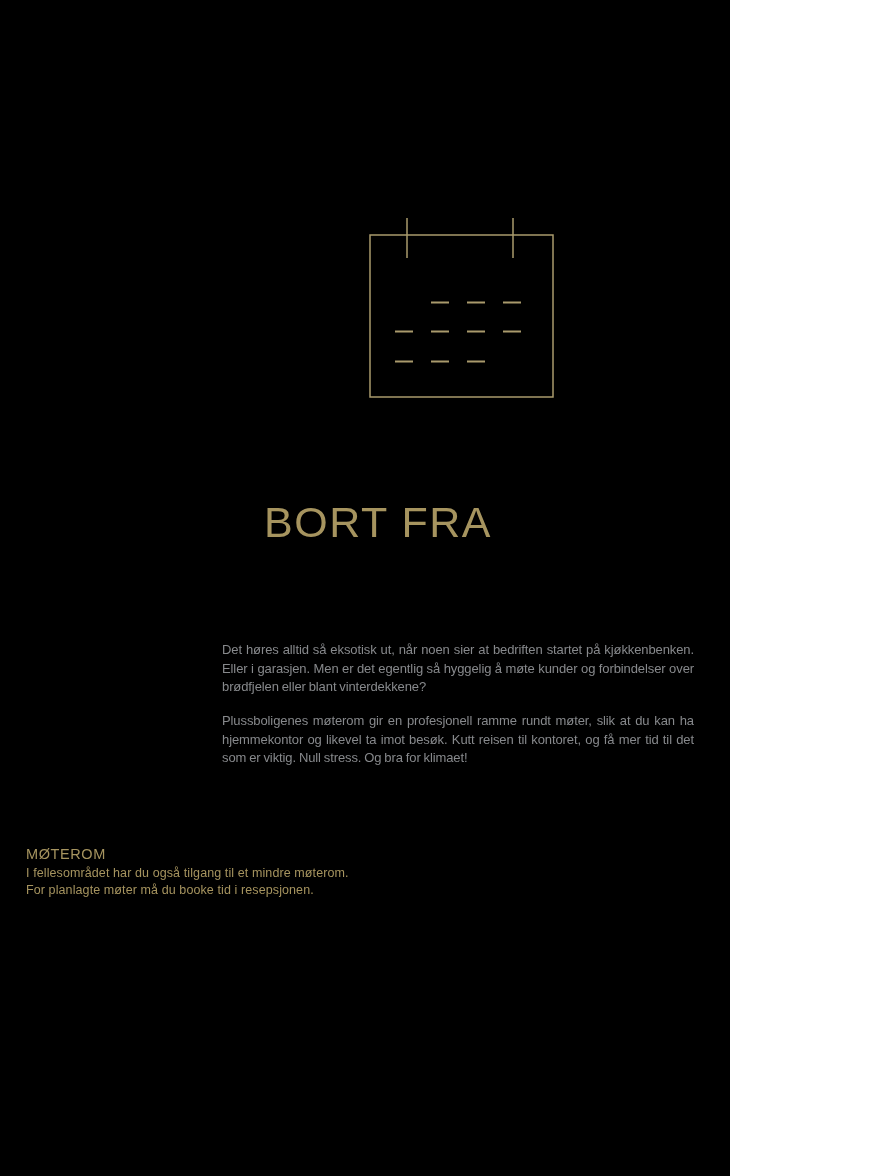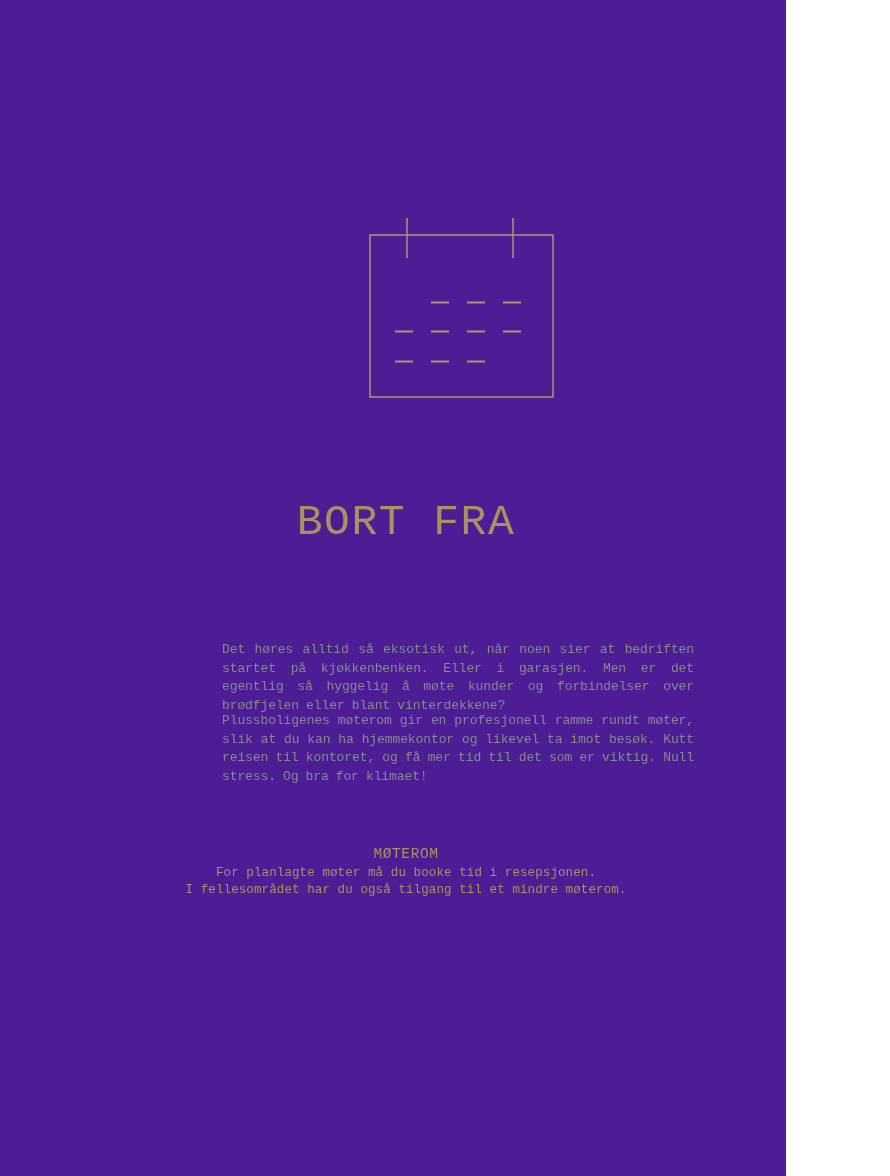--- a/index.html
+++ b/index.html
@@ -2,25 +2,25 @@
 <html><head>
 <meta charset="utf-8">
 <style>
   html, body {
     margin: 0;
     padding: 0;
     background: #ffffff;
   }
   .page {
     position: relative;
-    width: 786px;
+    width: 730px;
     height: 1176px;
-    background: #4c1d95;
+    background: #000000;
     overflow: hidden;
-    font-family: Liberation Mono, monospace;
+    font-family: Liberation Sans, sans-serif;
   }
   .calendar-icon {
     position: absolute;
     left: 369px;
     top: 216px;
   }
   .heading {
     position: absolute;
     left: 26px;
     right: 0;
@@ -44,21 +44,20 @@
     text-align: justify;
     font-weight: 300;
   }
   .para-1 { top: 628px; }
   .para-2 { top: 699px; }
   .note {
     position: absolute;
     left: 26px;
     right: 0;
     top: 846px;
-    text-align: center;
     color: #A6945F;
     font-weight: 300;
   }
   .note-title {
     font-size: 14.5px;
     letter-spacing: 0.6px;
     line-height: 17px;
     margin-bottom: 2px;
   }
   .note-line {
@@ -83,17 +82,17 @@
   <div class="heading">
     <div>BORT FRA</div>
   </div>
 
   <p class="para para-2">Plussboligenes møterom gir en profesjonell ramme rundt møter, slik at du kan ha hjemmekontor og likevel ta imot besøk. Kutt reisen til kontoret, og få mer tid til det som er viktig. Null stress. Og bra for klimaet!</p>
 
   <p class="para para-1">Det høres alltid så eksotisk ut, når noen sier at bedriften startet på kjøkkenbenken. Eller i garasjen. Men er det egentlig så hyggelig å møte kunder og forbindelser over brødfjelen eller blant vinterdekkene?</p>
 
   <div class="note">
     <div class="note-title">MØTEROM</div>
+    <div class="note-line">I fellesområdet har du også tilgang til et mindre møterom.</div>
     <div class="note-line">For planlagte møter må du booke tid i resepsjonen.</div>
-    <div class="note-line">I fellesområdet har du også tilgang til et mindre møterom.</div>
   </div>
 
 </div>
 
 </body></html>

